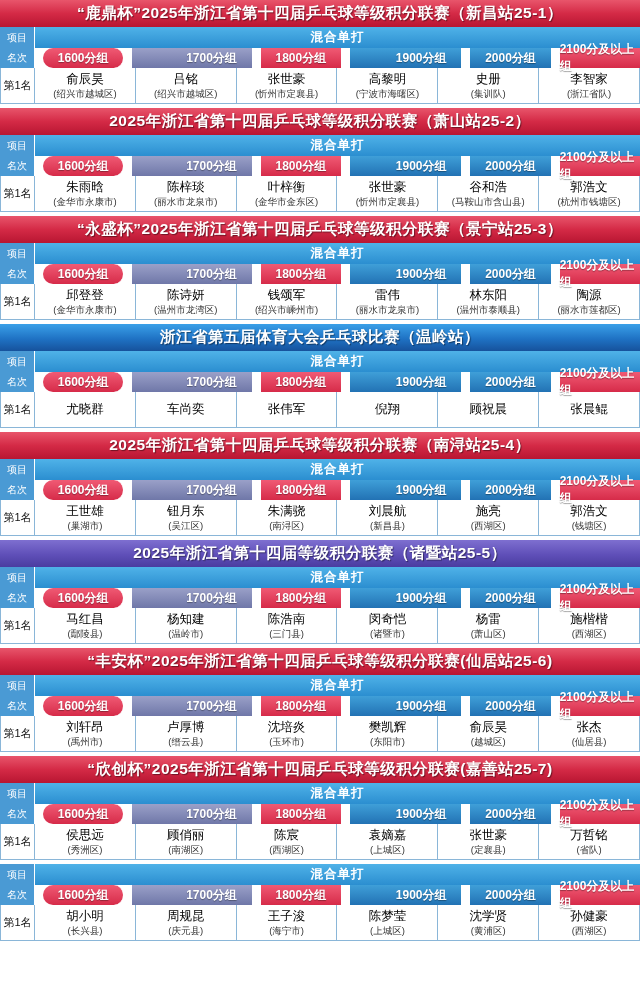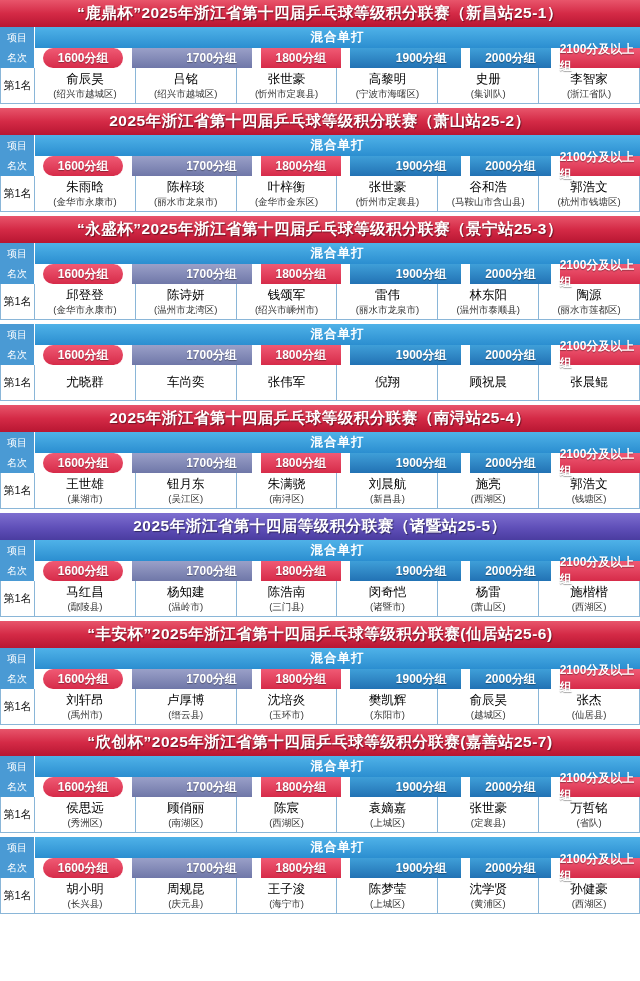--- a/index.html
+++ b/index.html
@@ -232,20 +232,21 @@
           <div class="nm">林东阳</div>
           <div class="org">(温州市泰顺县)</div>
         </div>
         <div class="cell">
           <div class="nm">陶源</div>
           <div class="org">(丽水市莲都区)</div>
         </div>
       </div>
     </div>
     <div class="block">
+      <div class="banner blue">浙江省第五届体育大会乒乓球比赛（温岭站）</div>
       <div class="eventrow">
         <div class="lab">项目</div>
         <div class="val">混合单打</div>
       </div>
       <div class="grouprow">
         <div class="lab">名次</div>
         <div class="g c0">1600分组</div>
         <div class="g c1">1700分组</div>
         <div class="g c2">1800分组</div>
         <div class="g c3">1900分组</div>

